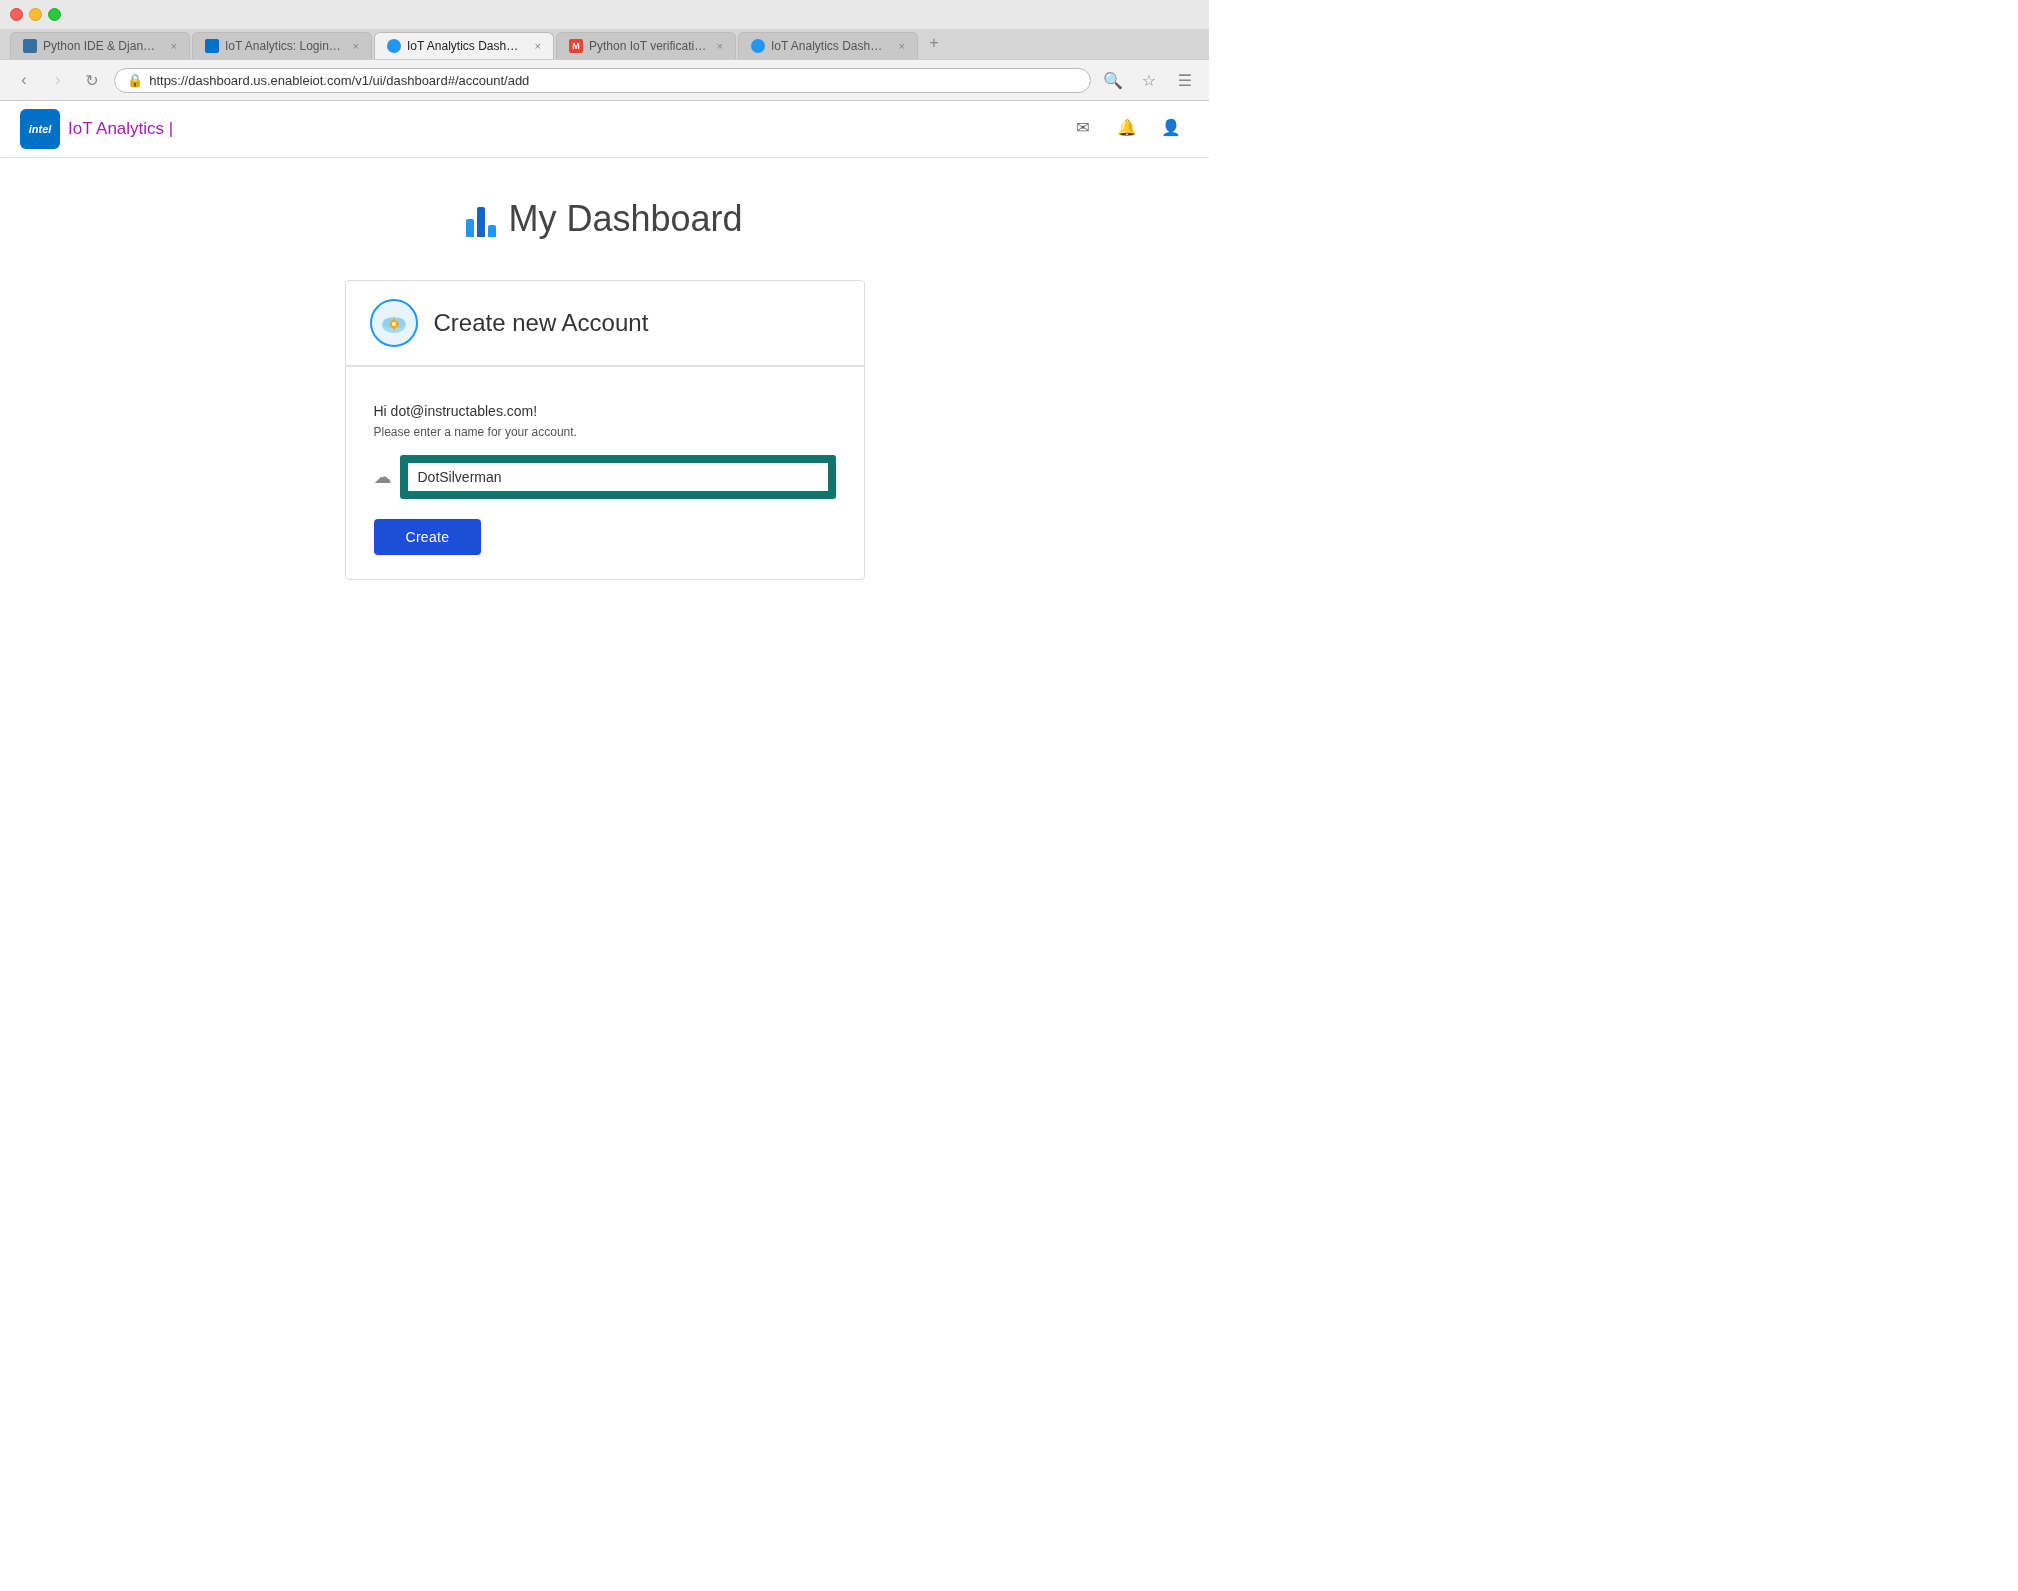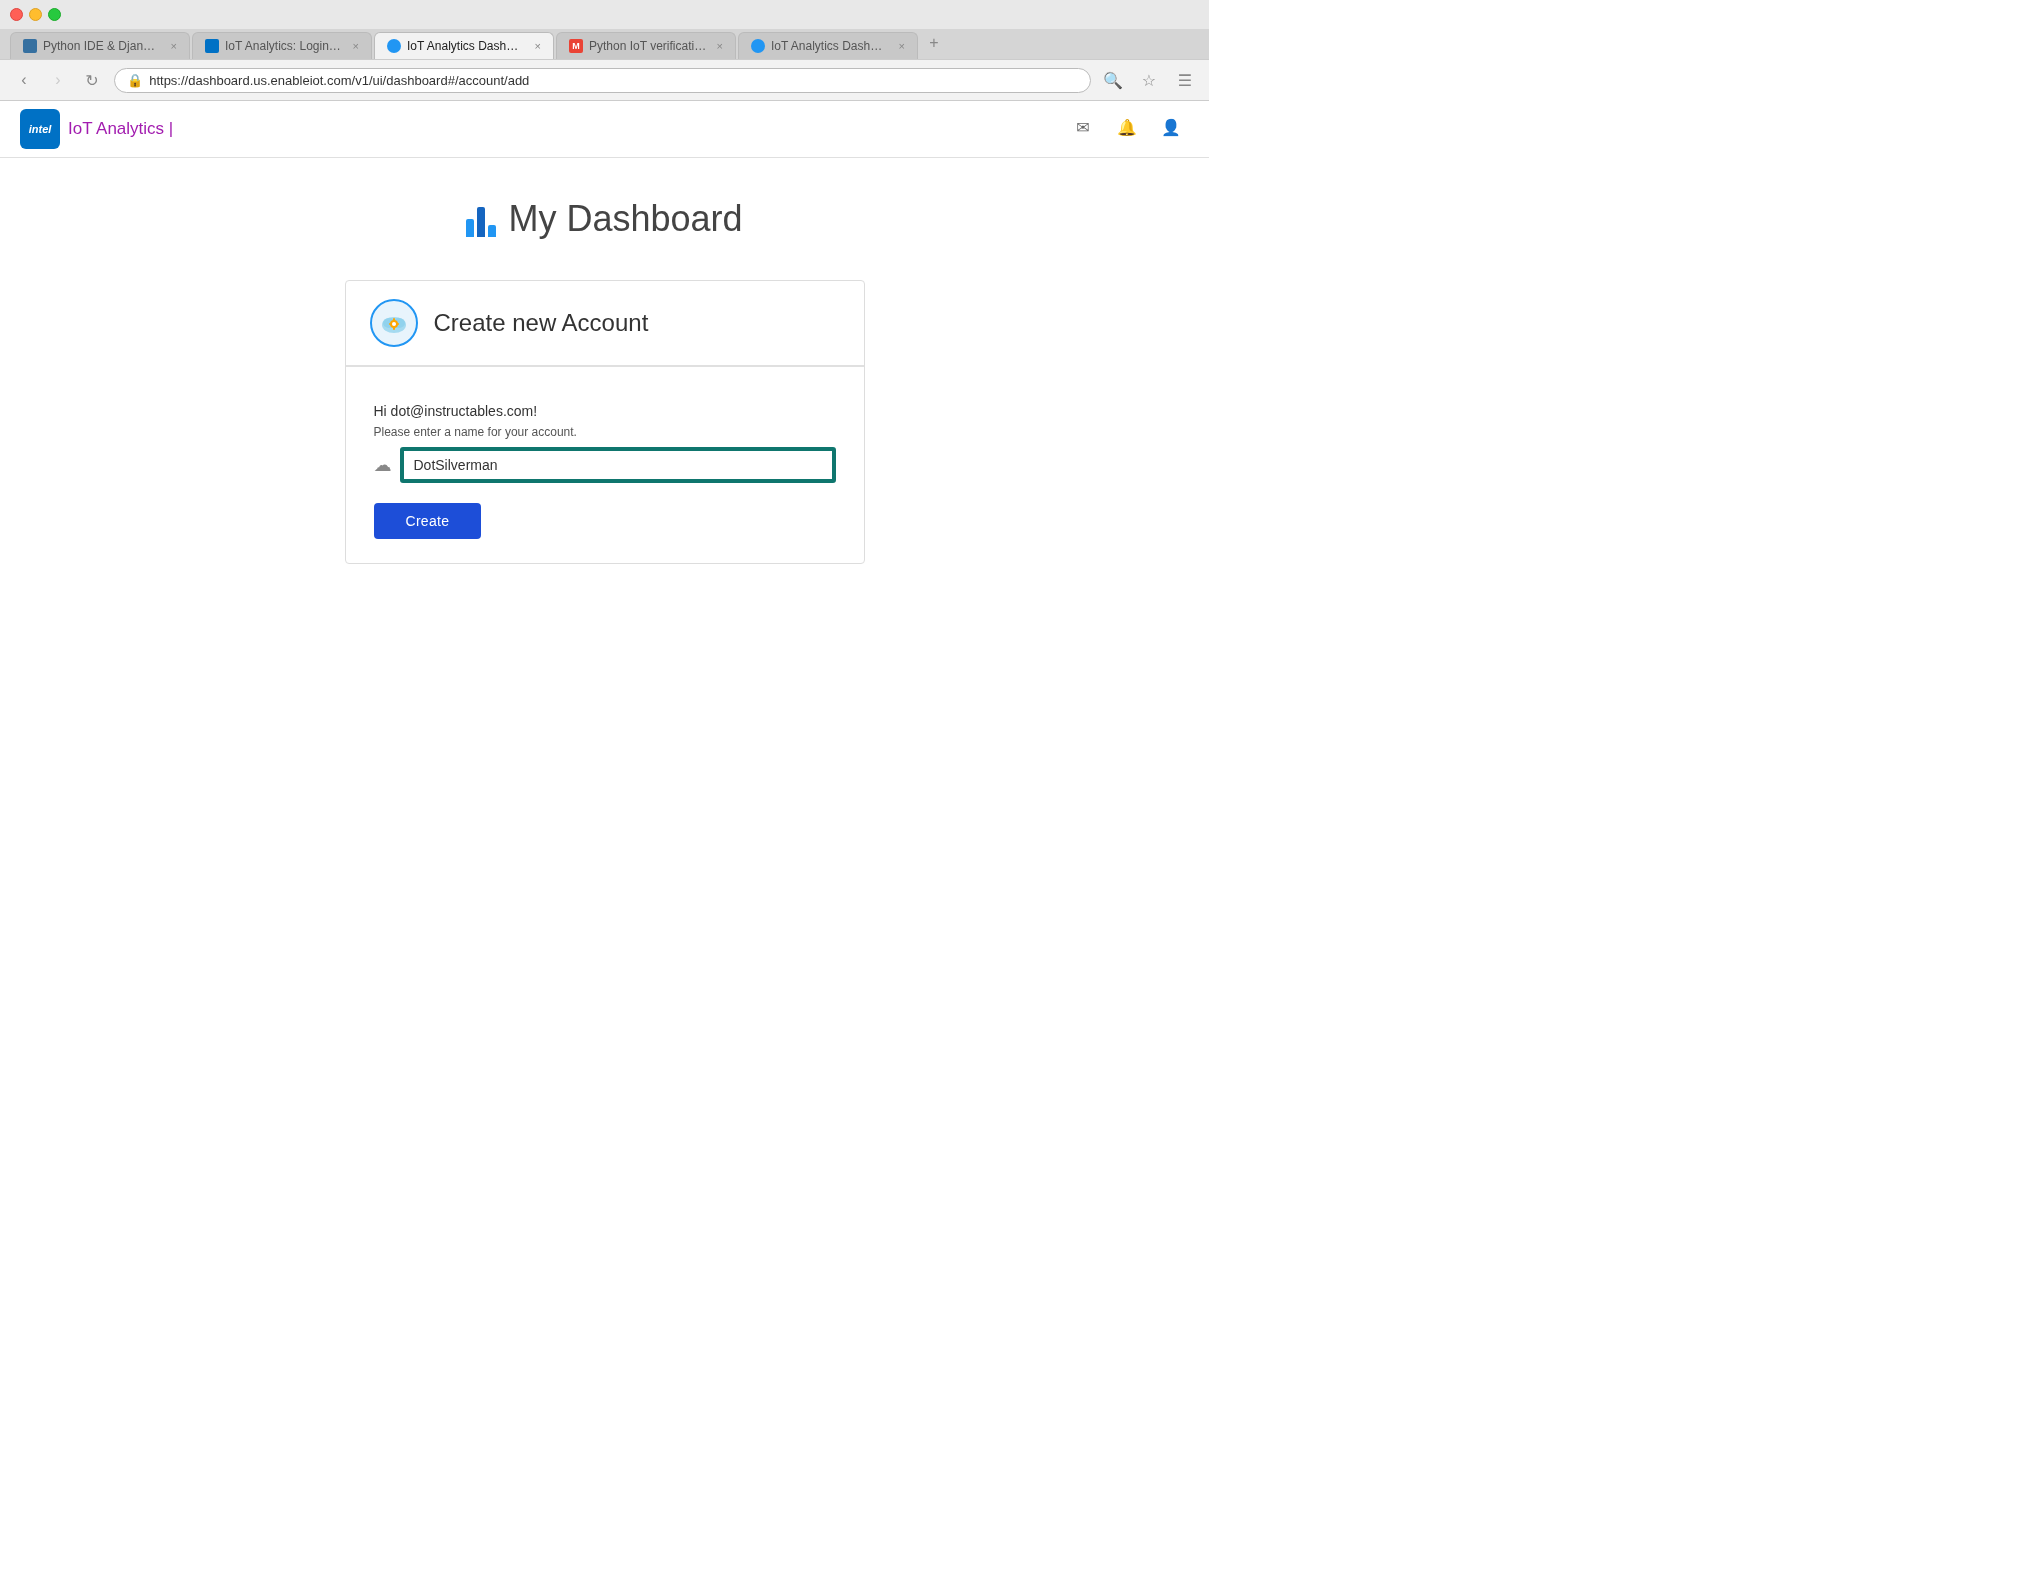--- a/index.html
+++ b/index.html
@@ -202,37 +202,37 @@
     }
     .greeting {
       font-size: 14px;
       color: #333;
       margin-bottom: 6px;
       margin-top: 12px;
     }
     .instruction {
       font-size: 12px;
       color: #555;
-      margin-bottom: 8px;
+      margin-bottom: 16px;
     }
     .input-row {
       display: flex;
       align-items: center;
       gap: 8px;
       margin-bottom: 20px;
     }
     .input-icon {
       font-size: 18px;
       color: #888;
     }
     .account-name-input {
       flex: 1;
       padding: 6px 10px;
       font-size: 14px;
-      border: 4px solid #0f766e;
+      border: 8px solid #0f766e;
       border-radius: 3px;
       outline: none;
       color: #333;
     }
     .create-btn {
       display: block;
       background: #1d4ed8;
       color: #fff;
       border: none;
       border-radius: 4px;

